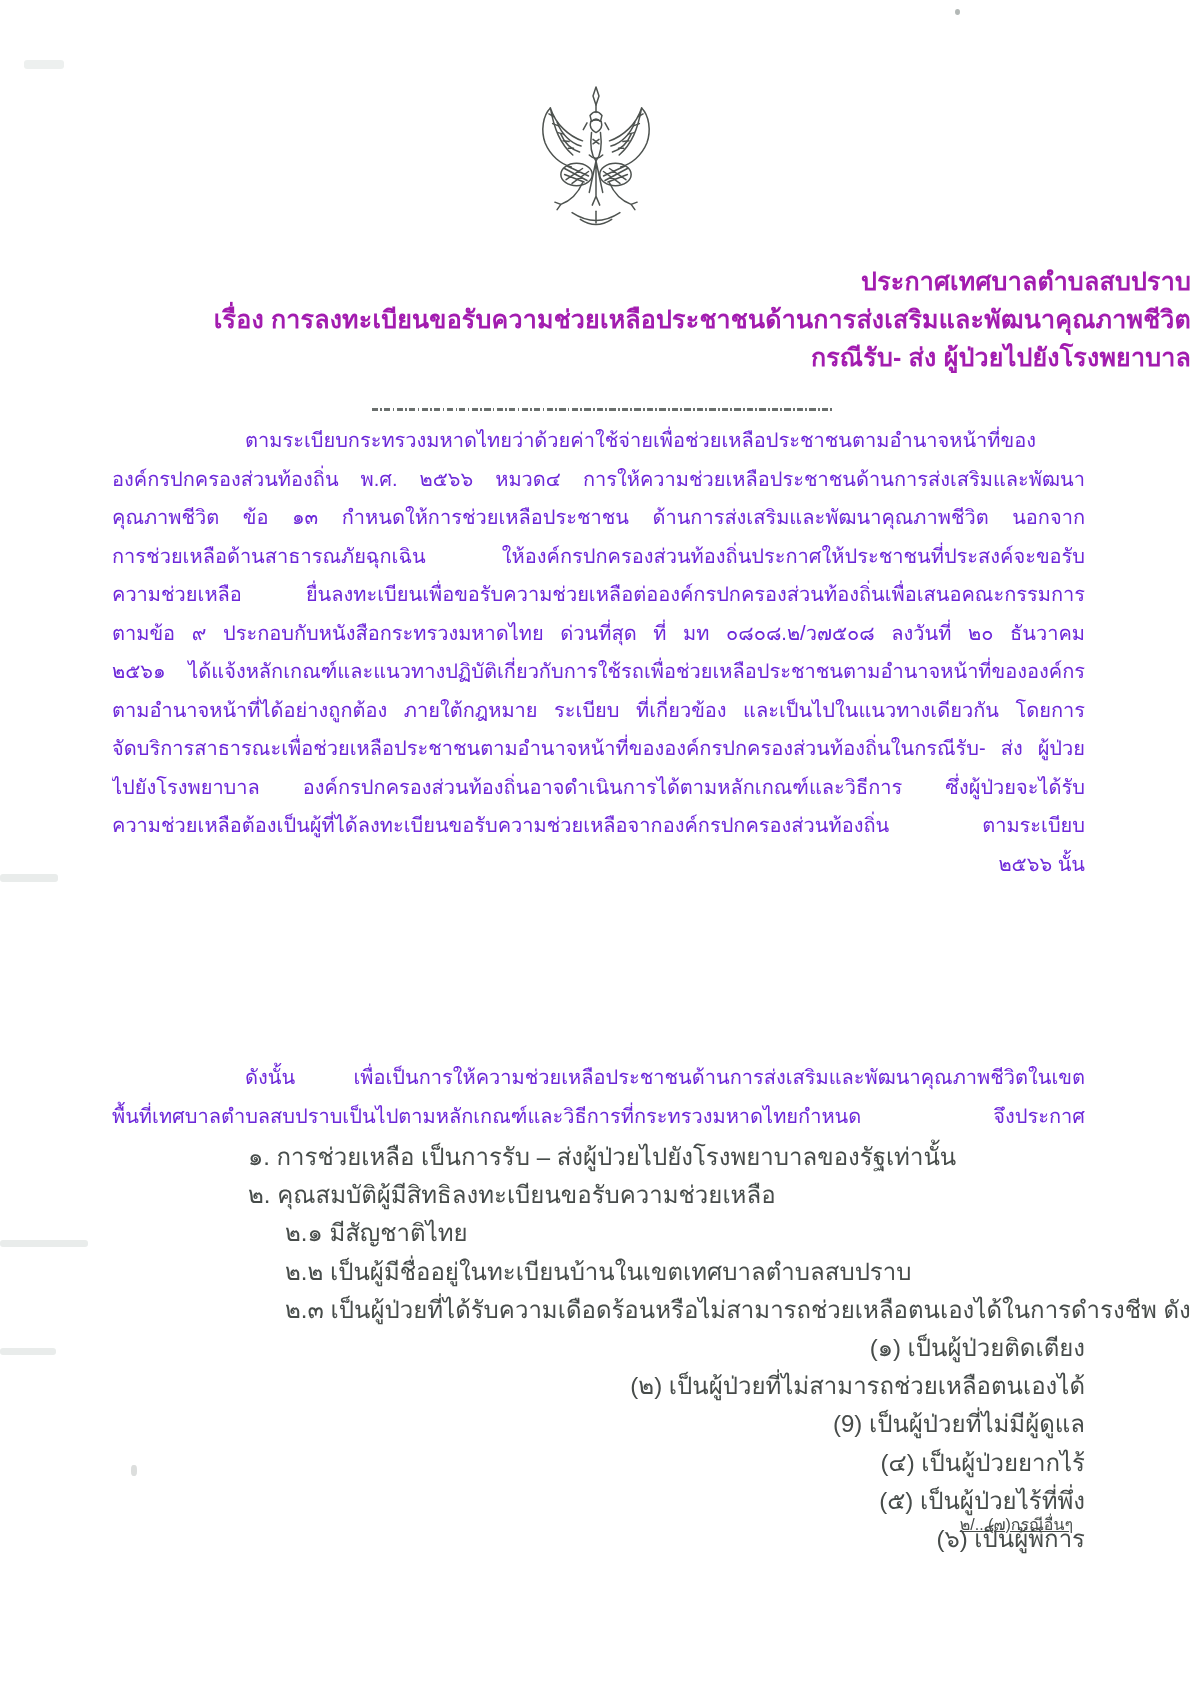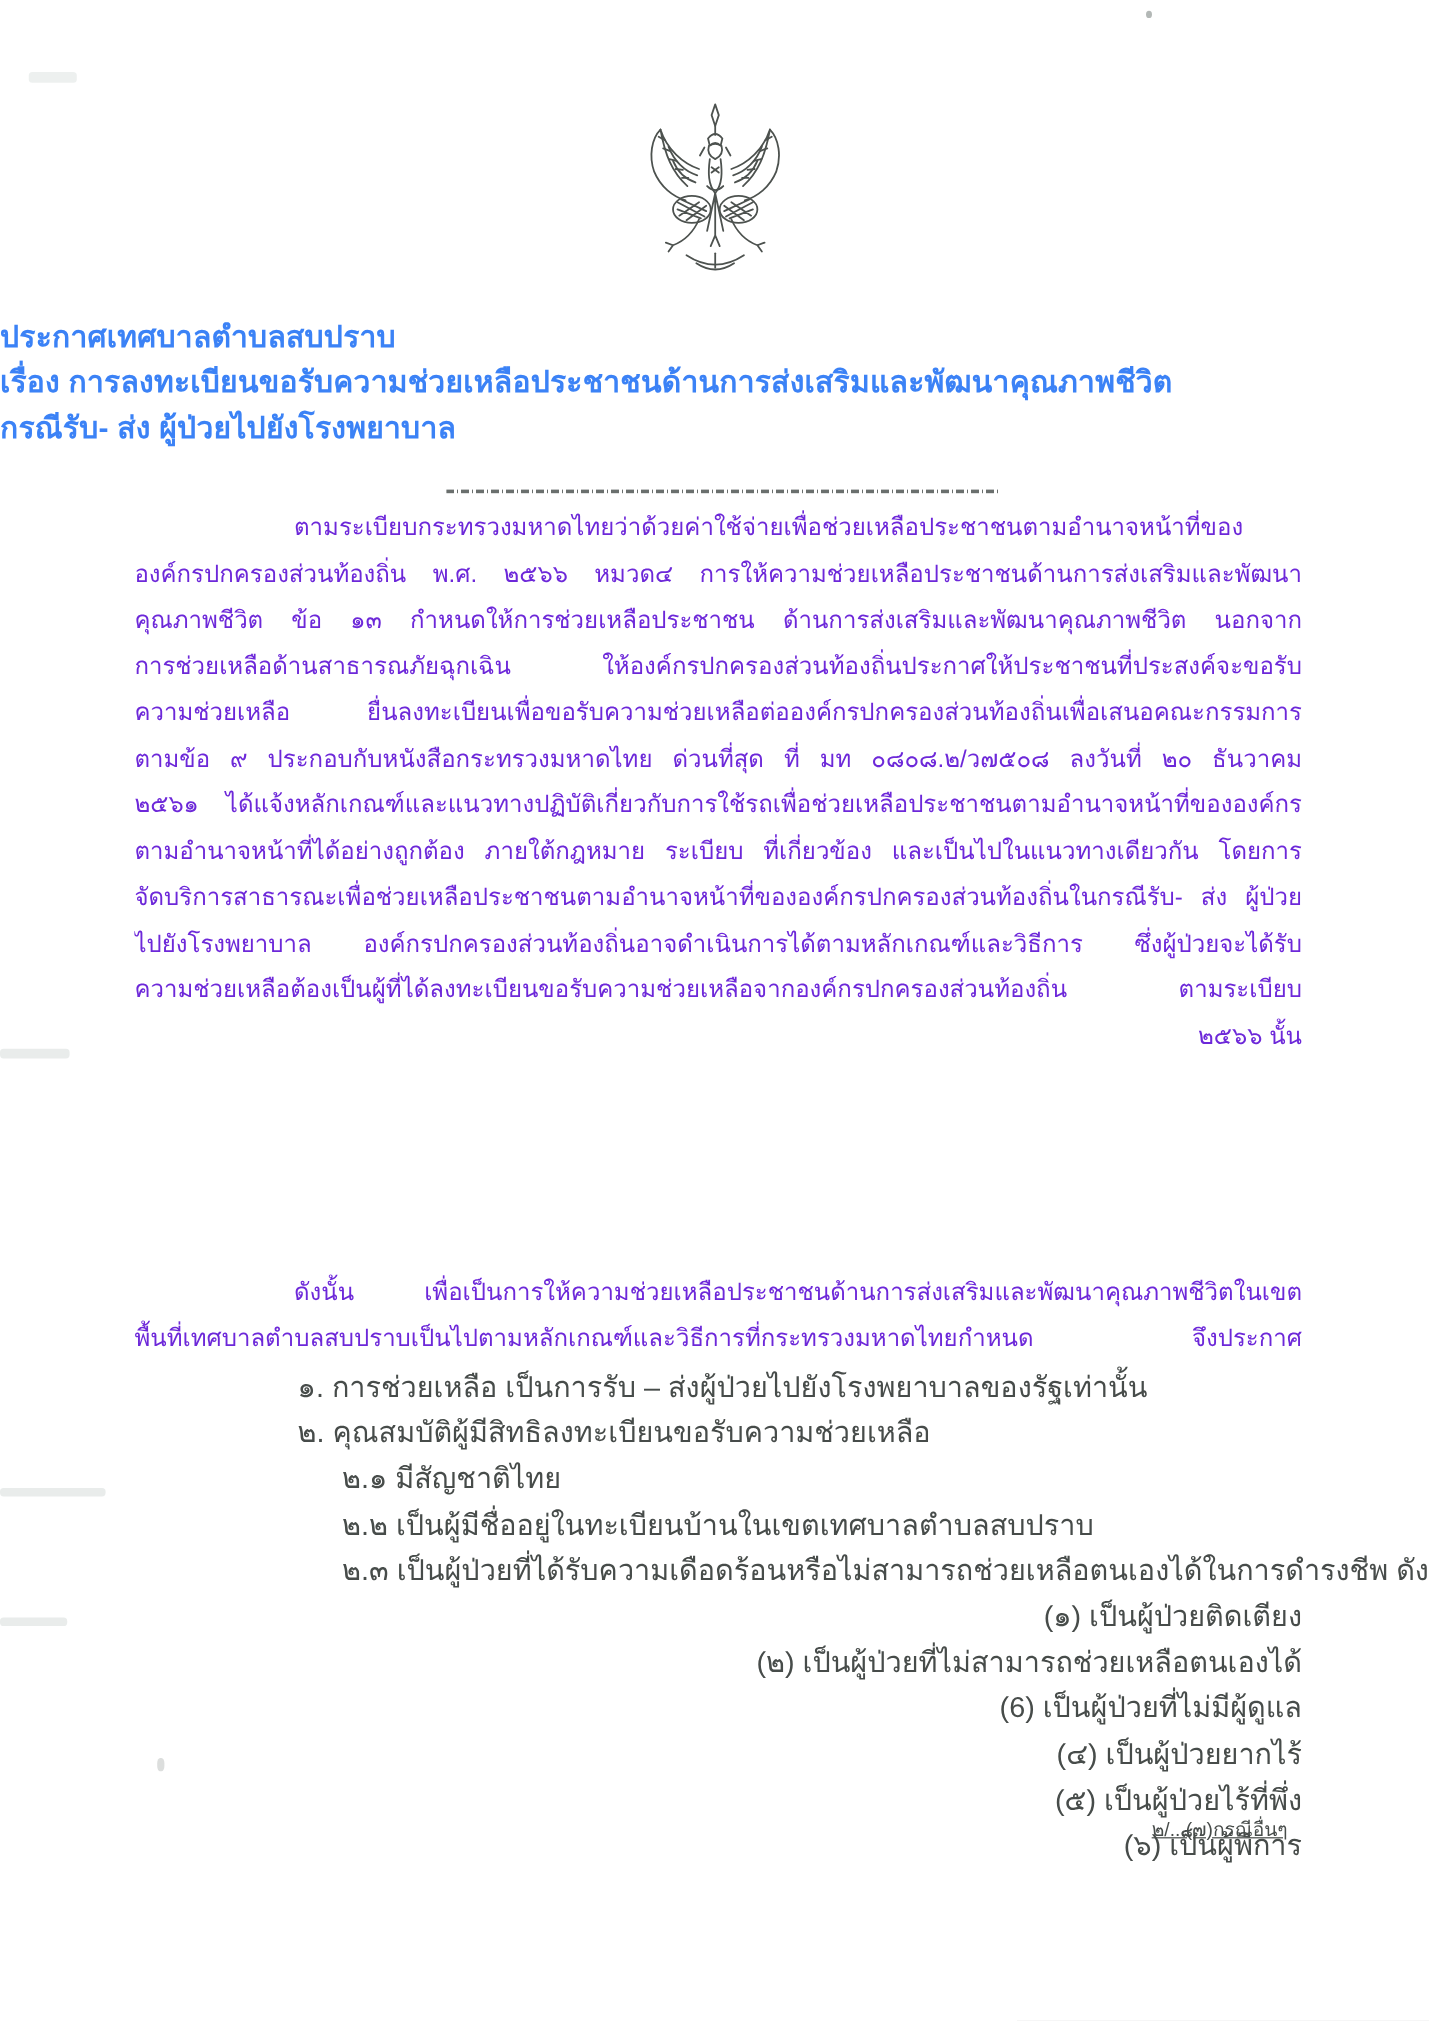--- a/index.html
+++ b/index.html
@@ -10,22 +10,22 @@
     background:#ffffff;
     overflow:hidden;
     font-family:"Liberation Sans","DejaVu Sans",sans-serif;
     color:#474c4a;
   }
   .emblem{
     position:absolute;left:521px;top:84px;width:150px;height:172px;
   }
   .title-block{
     position:absolute;left:0;top:262px;width:1191px;
-    text-align:left;font-size:25px;line-height:38px;font-weight:700;
-    color:#3b82f6;letter-spacing:.2px;
+    text-align:right;font-size:25px;line-height:38px;font-weight:700;
+    color:#a21caf;letter-spacing:.2px;
   }
   .divider{
     position:absolute;left:372px;top:408px;width:462px;height:3px;
     background:repeating-linear-gradient(90deg,
       #6a6f6d 0 6px, transparent 6px 8.5px,
       #6a6f6d 8.5px 10px, transparent 10px 12.5px);
   }
   .body-text{
     position:absolute;left:112px;width:973px;
     font-size:20px;line-height:38.5px;color:#6d28d9;
@@ -139,21 +139,21 @@
   </div>
 
   <div class="list-block">
     <div class="list-item lv1">๑.  การช่วยเหลือ เป็นการรับ – ส่งผู้ป่วยไปยังโรงพยาบาลของรัฐเท่านั้น</div>
     <div class="list-item lv1">๒.  คุณสมบัติผู้มีสิทธิลงทะเบียนขอรับความช่วยเหลือ</div>
     <div class="list-item lv2">๒.๑ มีสัญชาติไทย</div>
     <div class="list-item lv2">๒.๒ เป็นผู้มีชื่ออยู่ในทะเบียนบ้านในเขตเทศบาลตำบลสบปราบ</div>
     <div class="list-item lv2">๒.๓ เป็นผู้ป่วยที่ได้รับความเดือดร้อนหรือไม่สามารถช่วยเหลือตนเองได้ในการดำรงชีพ ดังนี้</div>
     <div class="list-item lv3">(๑) เป็นผู้ป่วยติดเตียง</div>
     <div class="list-item lv3">(๒) เป็นผู้ป่วยที่ไม่สามารถช่วยเหลือตนเองได้</div>
-    <div class="list-item lv3">(6) เป็นผู้ป่วยที่ไม่มีผู้ดูแล</div>
+    <div class="list-item lv3">(9) เป็นผู้ป่วยที่ไม่มีผู้ดูแล</div>
     <div class="list-item lv3">(๔) เป็นผู้ป่วยยากไร้</div>
     <div class="list-item lv3">(๕) เป็นผู้ป่วยไร้ที่พึ่ง</div>
     <div class="list-item lv3">(๖) เป็นผู้พิการ</div>
   </div>
 
   <div class="footer-ref">๒/...(๗)กรณีอื่นๆ</div>
 
   <div class="speck speck-tr"></div>
   <div class="speck speck-bl"></div>
   <div class="streak streak-1"></div>

